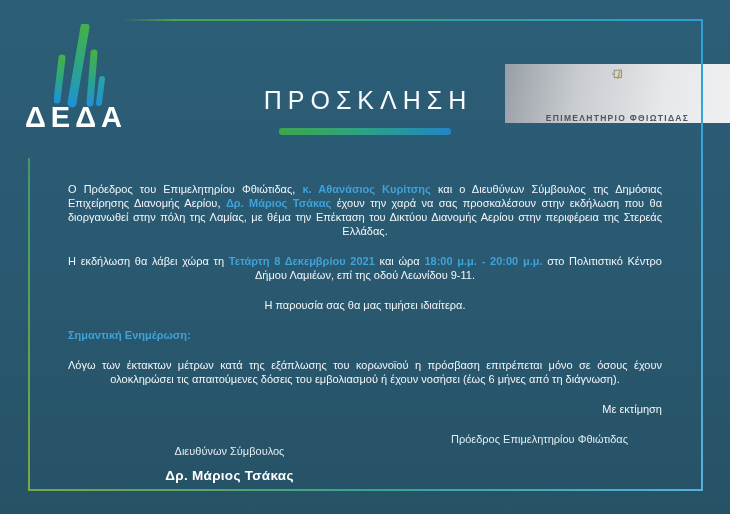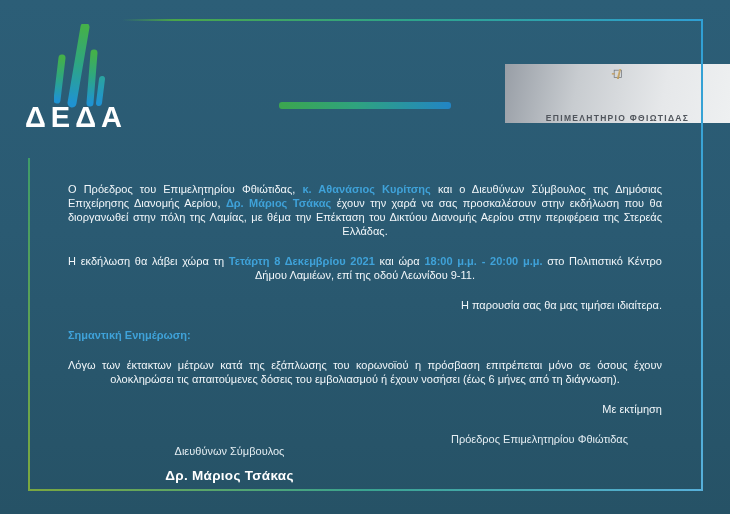--- a/index.html
+++ b/index.html
@@ -45,21 +45,21 @@
     margin-top:2px; color:#50555c; font-size:8.5px; font-weight:600; letter-spacing:1.3px; white-space:nowrap;
   }
 
   
   .content { position:absolute; left:52px; top:166px; width:626px; color:#f2f7fa; font-size:11px; line-height:14px; z-index:2; }
   .content p { margin:16px; }
   .justify { text-align:justify; text-align-last:center; }
   .center { text-align:center; }
   .hl { color:#3fa2d9; font-weight:bold; }
   .p2 { margin-top:18px; }
-  .p3 { margin-top:12px;text-align:right; }
+  .p3 { margin-top:12px; }
   .notice-head { margin-top:22px; color:#3fa2d9; font-weight:bold; text-align:left; }
   .closing { margin-top:28px; text-align:right; }
 
   .signatures { display:flex; margin-top:14px; }
   .sig-col-left  { width:355px; text-align:center;margin-top:12px; }
   .sig-col-right { width:265px; text-align:center; }
   .sig-role { font-size:11px; color:#e4edf2; }
   .sig-name { margin-top:11px; font-size:13.5px; font-weight:bold; color:#ffffff; letter-spacing:0.3px; }
 </style>
 </head>
@@ -95,20 +95,21 @@
       </linearGradient>
     </defs>
     <line x1="3" y1="76" x2="8" y2="34" stroke="url(#gb1)" stroke-width="7" stroke-linecap="round"></line>
     <line x1="18" y1="79" x2="31" y2="3" stroke="url(#gb2)" stroke-width="9" stroke-linecap="round"></line>
     <line x1="36" y1="79" x2="40" y2="29" stroke="url(#gb3)" stroke-width="7" stroke-linecap="round"></line>
     <line x1="45" y1="79" x2="48" y2="55" stroke="url(#gb4)" stroke-width="6" stroke-linecap="round"></line>
   </svg>
   <div class="deda-wordmark">ΔΕΔΑ</div>
 
   <div class="title-wrap">
+    <div class="title">ΠΡΟΣΚΛΗΣΗ</div>
     <span class="title-underline"></span>
   </div>
 
   <div class="chamber-box">
     <svg width="44" height="34" viewBox="0 0 44 34">
       <defs>
         <linearGradient id="gold" x1="0" y1="0" x2="1" y2="1">
           <stop offset="0" stop-color="#d8bc85"></stop>
             <stop offset="1" stop-color="#b28f4e"></stop>
         </linearGradient>

